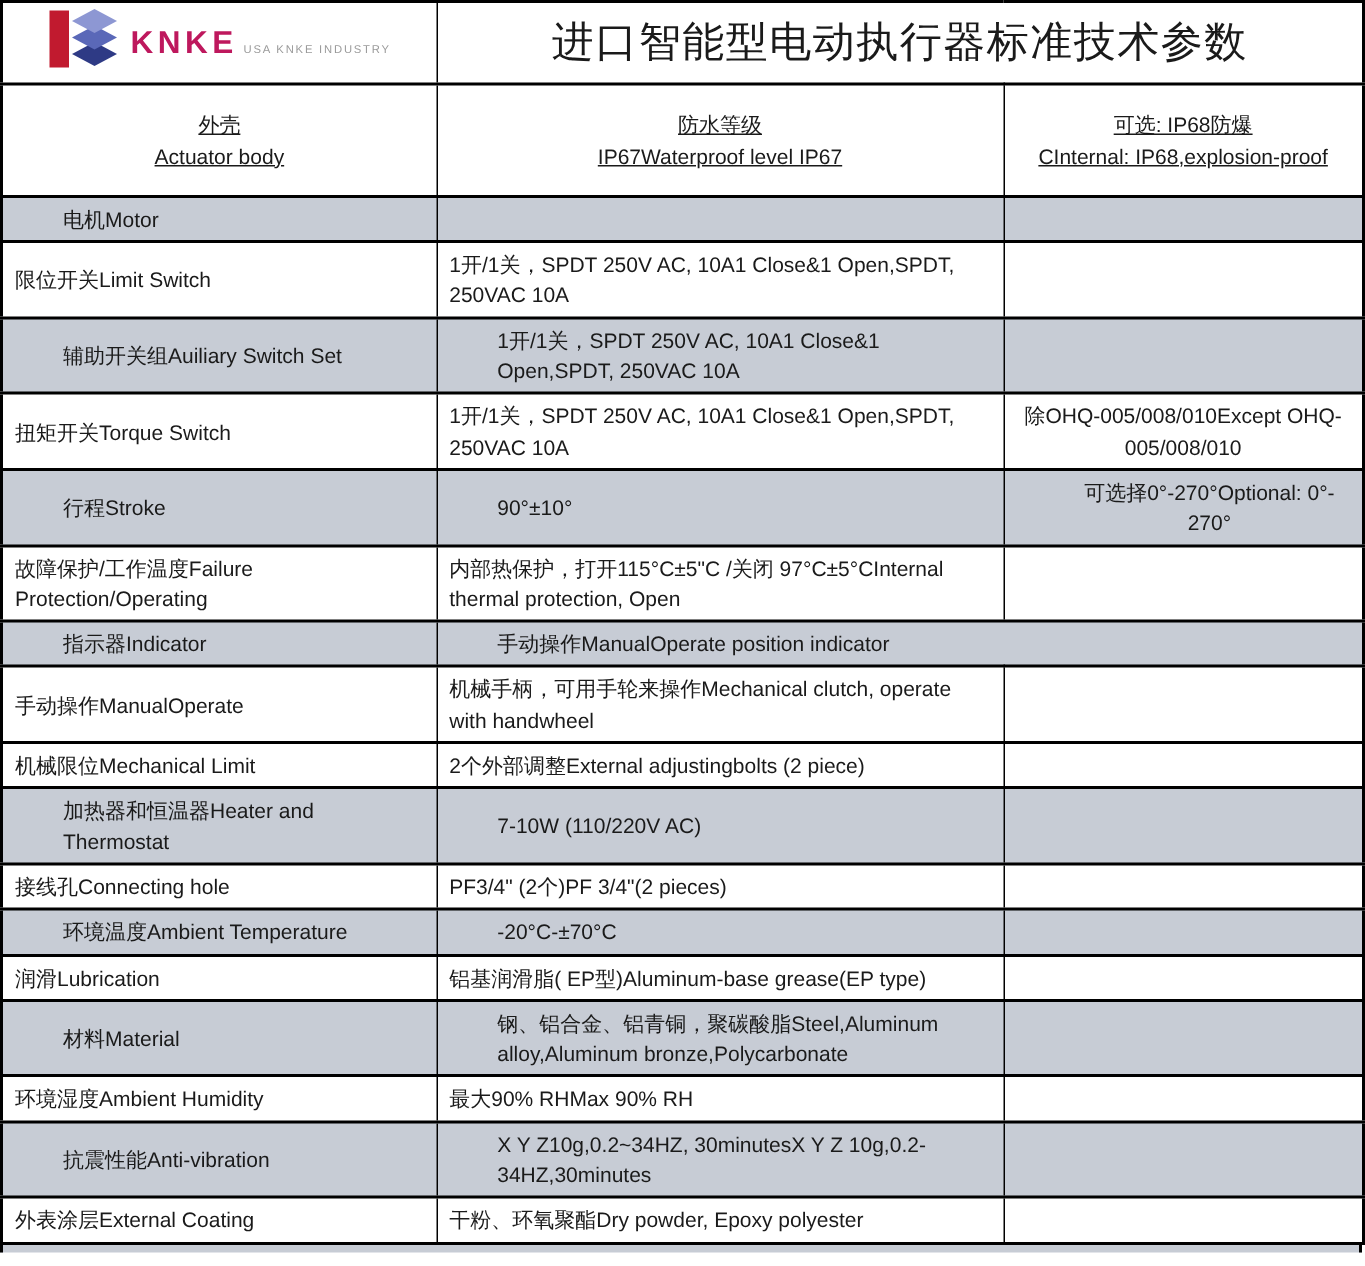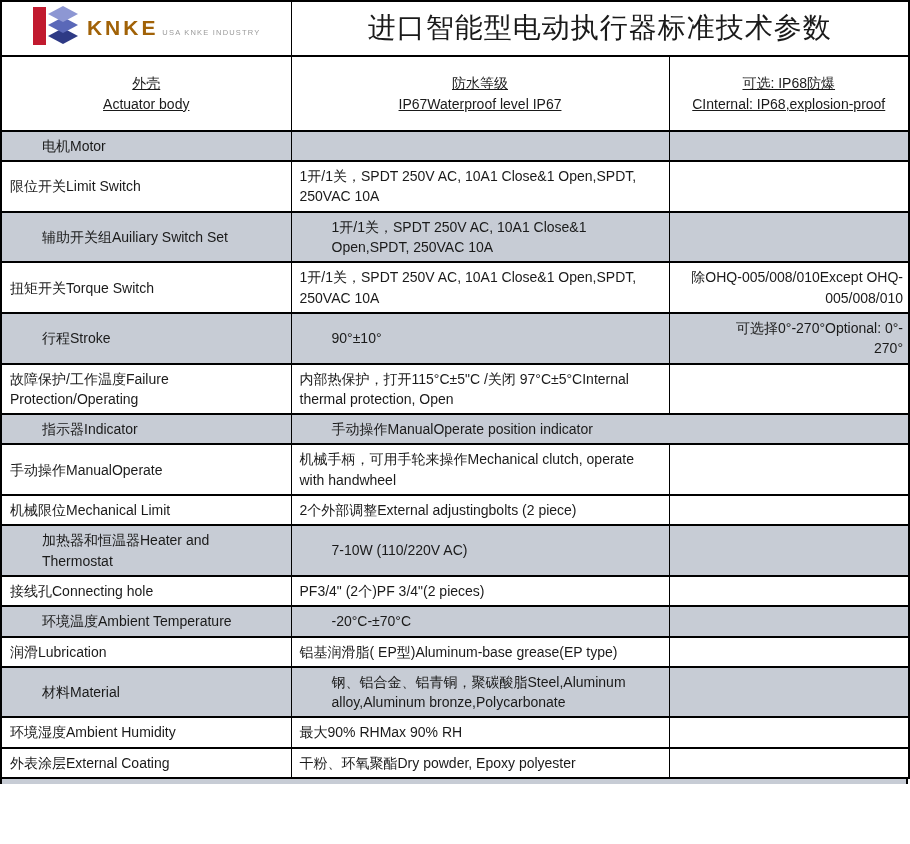--- a/index.html
+++ b/index.html
@@ -35,21 +35,21 @@
   }
 
   
   tr.brandrow td { height: 42px; }
   .logo-cell { text-align: center; padding: 2px; }
   .logo-wrap { display: inline-flex; align-items: center; gap: 7px; }
   .logo-text { text-align: left; }
   .logo-brand {
     font-size: 21px;
     font-weight: bold;
-    color: #a16207;
+    color: #be185d;
     letter-spacing: 3px;
     line-height: 1.05;
   }
   .logo-tagline {
     font-size: 7.5px;
     color: #9a9a9a;
     letter-spacing: 1.2px;
     margin-top: 1px;
   }
   .title-cell {
@@ -59,21 +59,21 @@
   }
 
   
   tr.headrow td { text-align: center; padding: 16px 6px; height: 43px; text-decoration: underline; }
   tr.headrow .l1, tr.headrow .l2 { display: block; }
 
   
   tr.shade td { background: #c7ccd5; padding-left: 40px; }
   td.label-cell  { text-align: left; }
   td.value-cell  { text-align: left; }
-  td.option-cell { text-align: right; padding: 4px 5px; margin-top: 13px; }
+  td.option-cell { text-align: center; padding: 4px 5px; margin-top: 13px; }
 
   .bottom-strip {
     width: 908px;
     height: 5px;
     background: #c7ccd5;
     border-left: 2px solid #000;
     border-right: 2px solid #000;
     box-sizing: border-box;
   }
 </style>
@@ -190,20 +190,25 @@
         <tr class="shade">
           <td class="label-cell">材料Material</td>
           <td class="value-cell">钢、铝合金、铝青铜，聚碳酸脂Steel,Aluminum alloy,Aluminum bronze,Polycarbonate</td>
           <td class="option-cell"></td>
         </tr>
         <tr>
           <td class="label-cell">环境湿度Ambient Humidity</td>
           <td class="value-cell">最大90% RHMax 90% RH</td>
           <td class="option-cell"></td>
         </tr>
+        <tr class="shade">
+          <td class="label-cell">抗震性能Anti-vibration</td>
+          <td class="value-cell">X Y Z10g,0.2~34HZ, 30minutesX Y Z 10g,0.2-34HZ,30minutes</td>
+          <td class="option-cell"></td>
+        </tr>
         <tr>
           <td class="label-cell">外表涂层External Coating</td>
           <td class="value-cell">干粉、环氧聚酯Dry powder, Epoxy polyester</td>
           <td class="option-cell"></td>
         </tr>
       </tbody>
   </table>
   <div class="bottom-strip"></div>
 </div>
 

